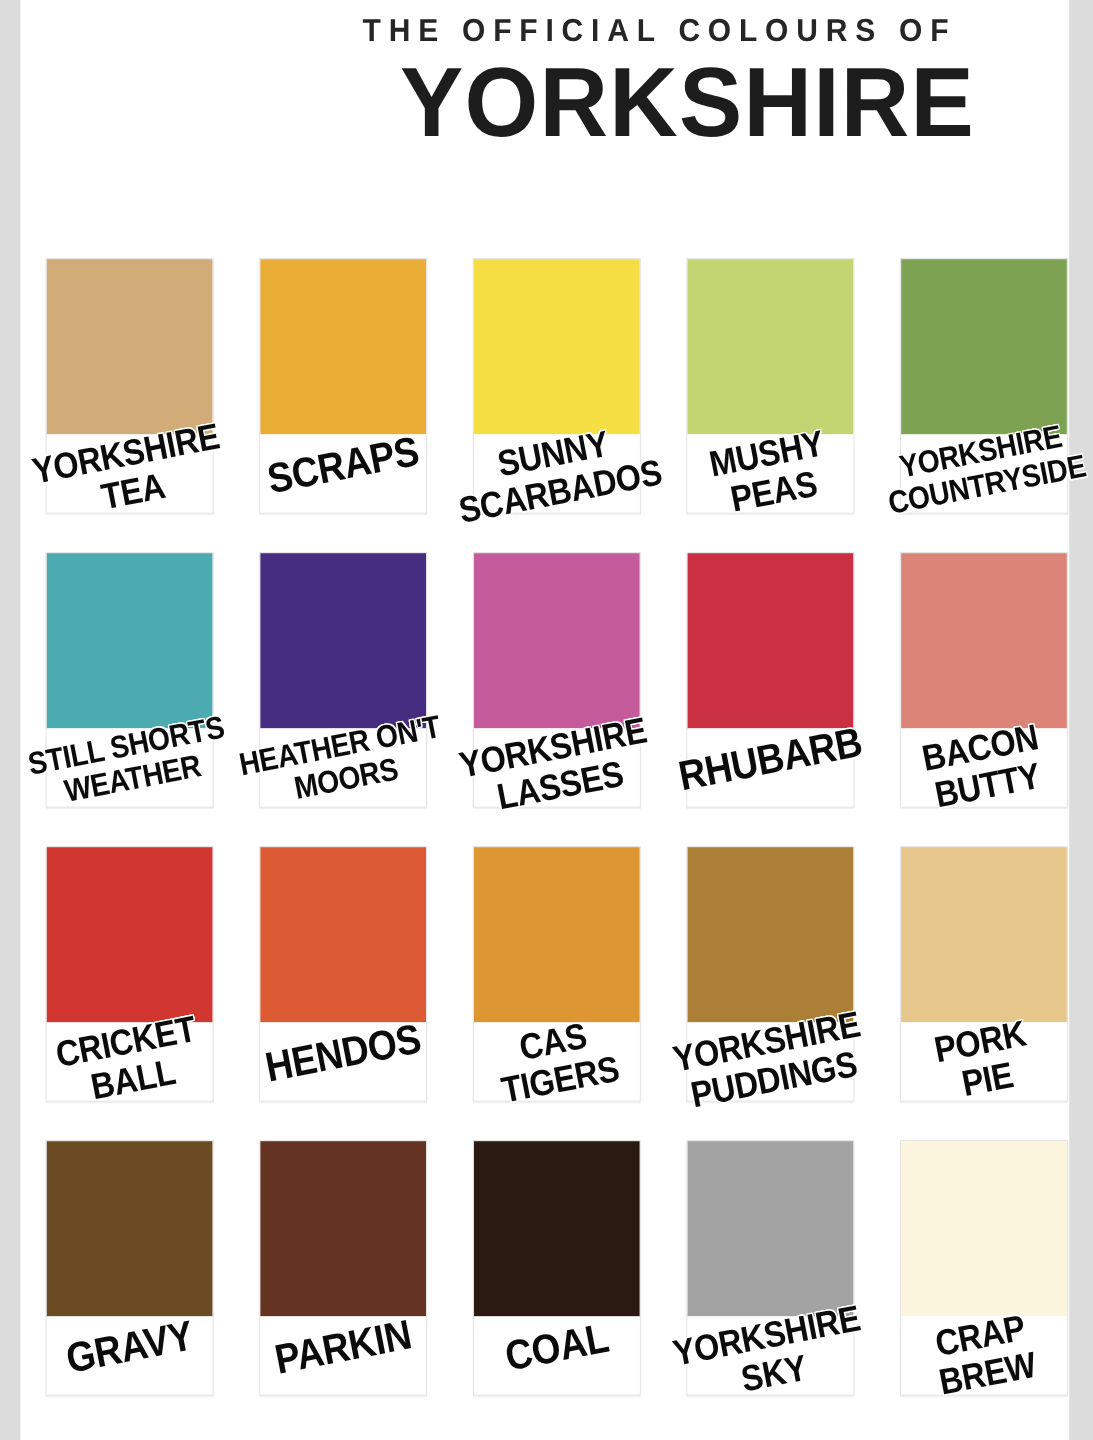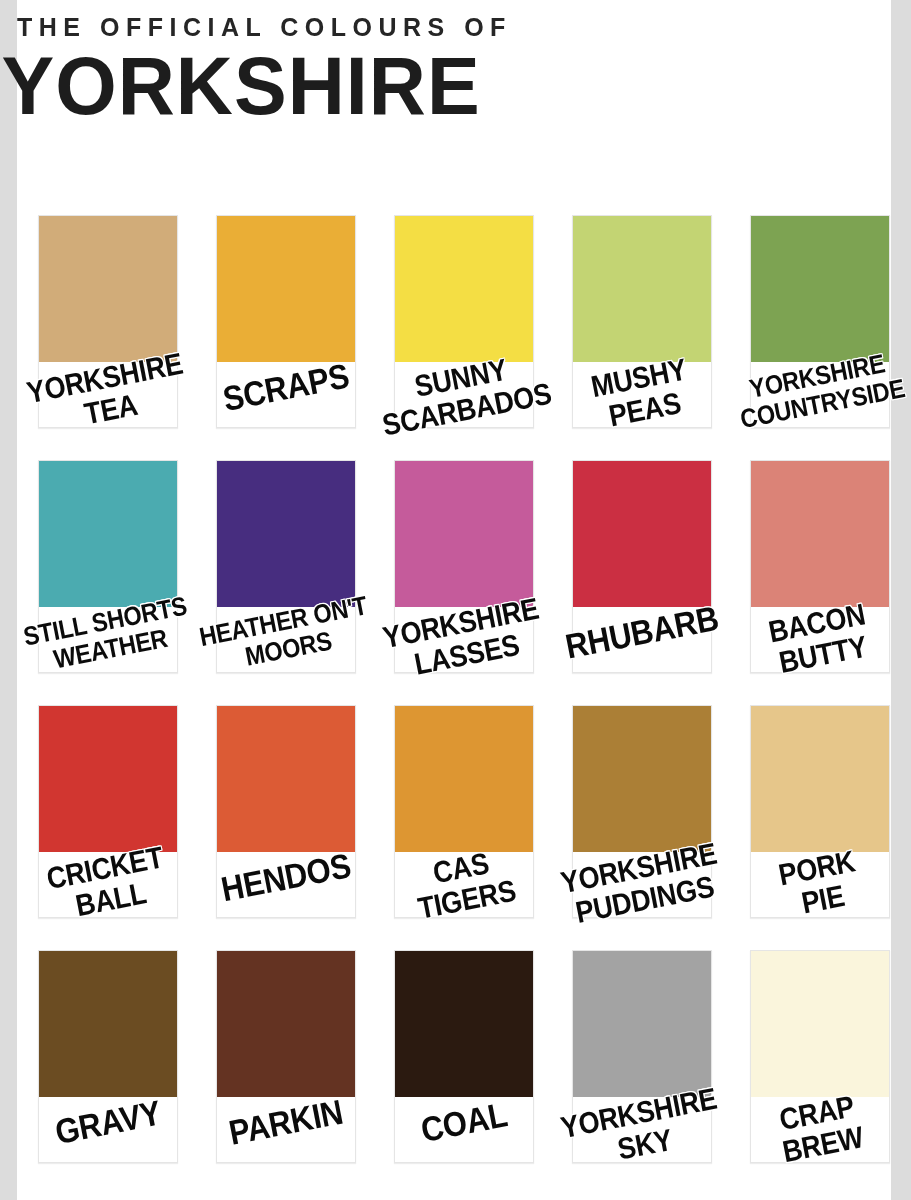--- a/index.html
+++ b/index.html
@@ -24,21 +24,21 @@
     left:17px; top:0;
     width:874px; height:1200px;
     background:#ffffff;
   }
 
   
   #header {
     position:absolute;
     left:0; top:14px;
     width:780px;
-    text-align:left;
+    text-align:right;
   }
   #kicker {
     font-size:25px;
     font-weight:bold;
     letter-spacing:6.5px;
     color:#262626;
     line-height:1;
     white-space:nowrap;
     transform:scaleY(1.06);
   }

